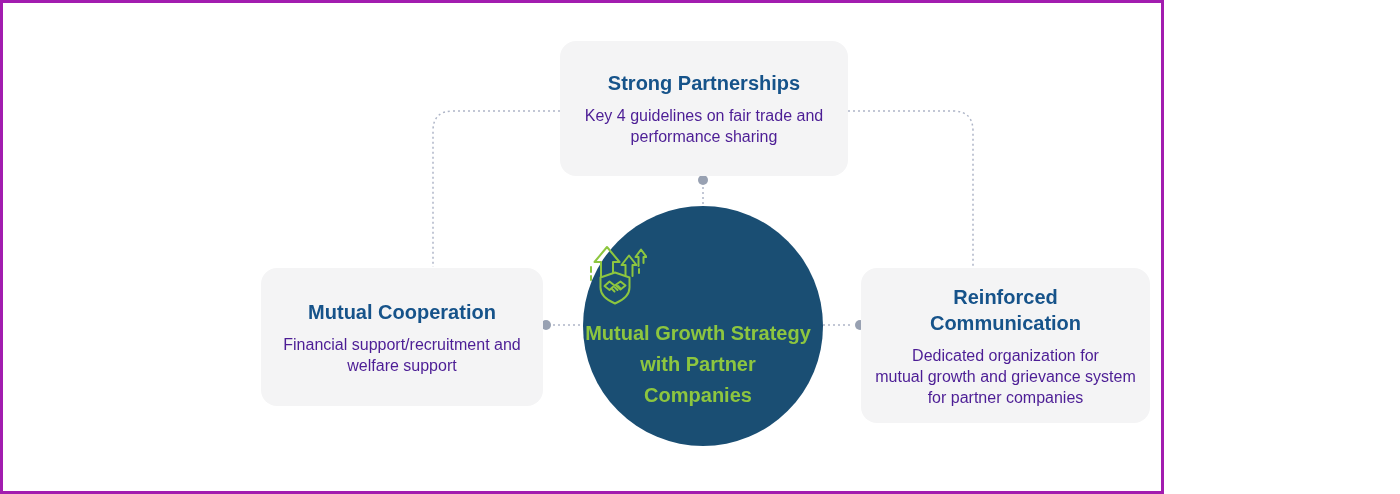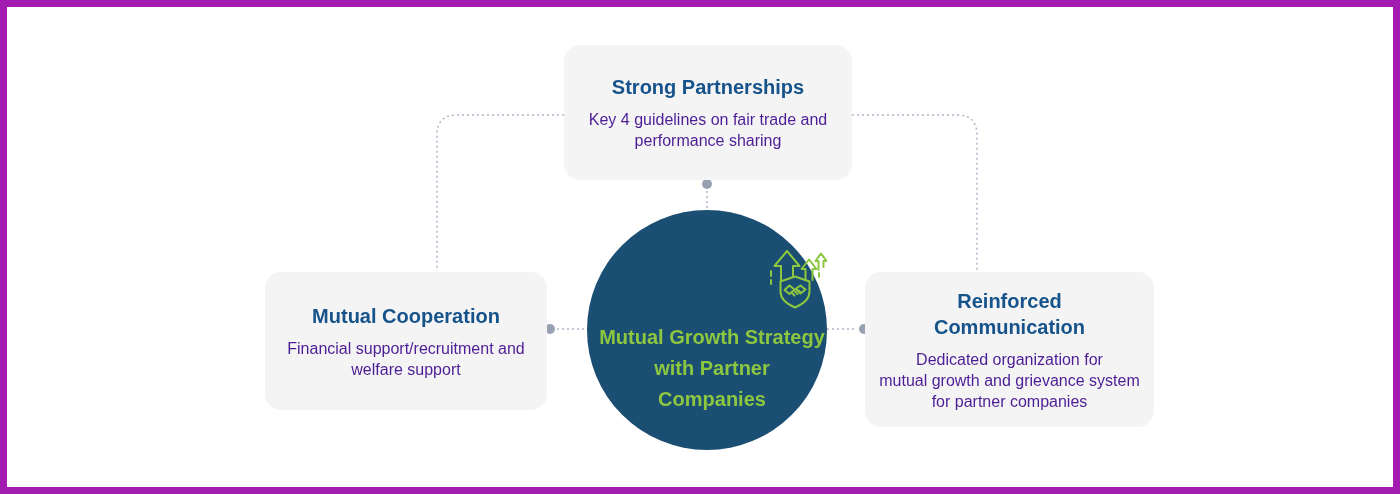--- a/index.html
+++ b/index.html
@@ -3,23 +3,23 @@
 <meta charset="utf-8">
 <style>
   * { margin: 0; padding: 0; box-sizing: border-box; }
   html, body { background: #ffffff; }
   body {
     font-family: "Liberation Sans", "DejaVu Sans", sans-serif;
     width: 1400px; height: 494px;
   }
   .canvas {
     position: relative;
-    width: 1400px; height: 494px;
+    width: 1164px; height: 494px;
     background: #ffffff;
-    border: 7px solid #a21caf;
+    border: 3px solid #a21caf;
     overflow: hidden;
   }
   .connector-layer {
     position: absolute; left: 0; top: 0;
     width: 1400px; height: 494px;
     pointer-events: none;
   }
   .info-box {
     position: absolute;
     background: #f4f4f5;
@@ -48,21 +48,21 @@
     white-space: pre-line;
   }
   .center-circle {
     position: absolute;
     left: 580px; top: 203px;
     width: 240px; height: 240px;
     border-radius: 50%;
     background: #1a4e73;
     display: flex;
     flex-direction: column;
-    align-items: flex-end;
+    align-items: flex-start;
     justify-content: center;
     text-align: center;
   }
   .center-icon { margin-top: -6px; margin-bottom: 12px; }
   .center-label {
     color: #8dc63f;
     font-size: 20px;
     font-weight: 700;
     line-height: 31px;
     white-space: pre-line;

